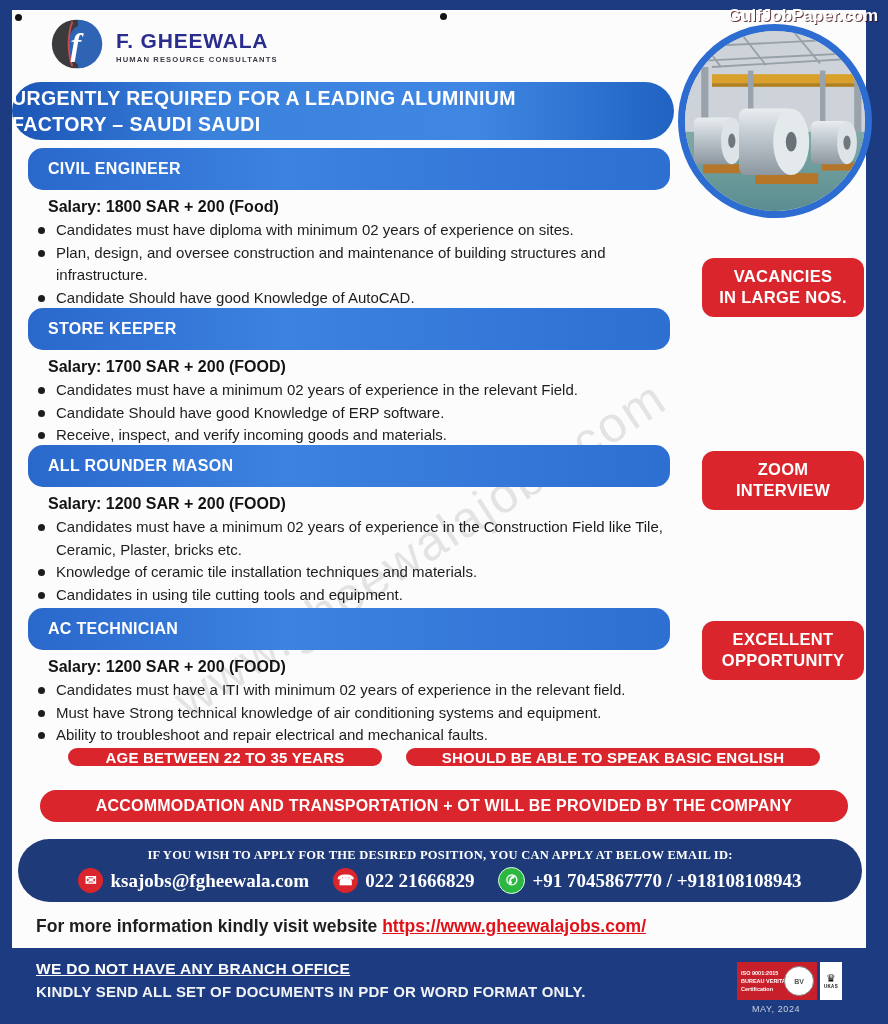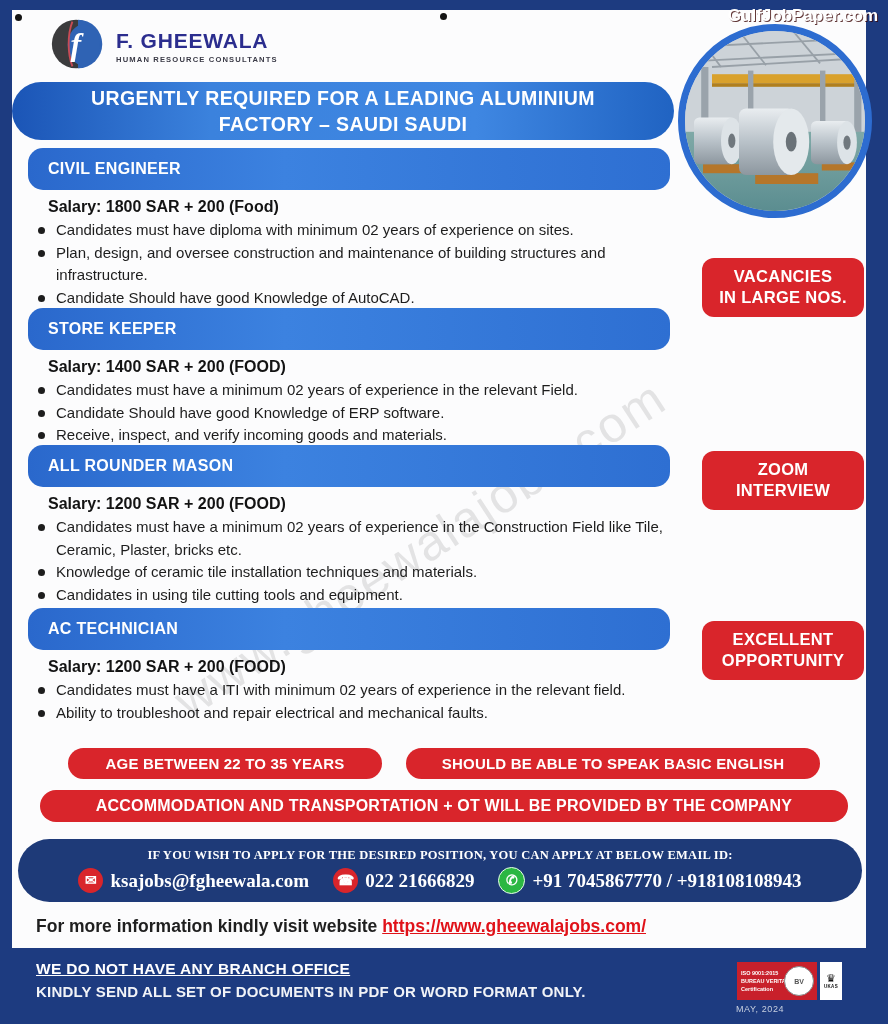--- a/index.html
+++ b/index.html
@@ -8,21 +8,21 @@
   .card{position:absolute;left:12px;top:10px;width:854px;height:938px;background:#fcfcfd;}
   .pin{position:absolute;width:7px;height:7px;border-radius:50%;background:#141414;z-index:30;}
   
   .logo{position:absolute;left:50px;top:16px;display:flex;align-items:center;gap:10px;z-index:6;}
   .logo-text .company{font-size:21px;font-weight:bold;color:#2b2d8e;letter-spacing:.8px;}
   .logo-text .tagline{font-size:7.6px;font-weight:bold;color:#3a3a46;letter-spacing:1.15px;margin-top:2px;}
   .site-tag{position:absolute;top:6px;right:10px;color:#ffffff;font-weight:bold;font-size:17px;
             text-shadow:1px 1px 0 rgba(60,8,8,.8);z-index:40;}
   .banner{position:absolute;left:12px;top:82px;width:662px;height:58px;border-radius:29px;
           background:linear-gradient(90deg,#1b55b6 0%,#3b82dd 30%,#3f87e2 70%,#2063c2 100%);
-          display:flex;flex-direction:column;justify-content:center;align-items:center;
+          display:flex;flex-direction:column;justify-content:center;align-items:flex-start;
           color:#fff;font-weight:bold;font-size:19.5px;letter-spacing:.4px;z-index:2;line-height:1.35;}
   .photo-circle{position:absolute;left:678px;top:24px;width:194px;height:194px;border-radius:50%;
           border:7px solid #2d6cd0;box-sizing:border-box;overflow:hidden;z-index:5;background:#cfd4d9;}
   .photo-circle svg{display:block;width:100%;height:100%;}
   
   .watermark{position:absolute;left:100px;top:520px;width:640px;text-align:center;
           transform:rotate(-33deg);font-size:50px;color:rgba(90,90,90,.15);letter-spacing:2px;z-index:1;}
   
   .job{position:absolute;left:28px;width:642px;z-index:2;}
   .job-bar{height:42px;border-radius:15px;display:flex;align-items:center;padding-left:20px;
@@ -32,21 +32,21 @@
   ul.reqs{margin:2px 0 0 0;padding:0 0 0 8px;list-style:none;}
   .reqs li{position:relative;padding-left:20px;font-size:15px;color:#1d1d1d;line-height:1.5;}
   .reqs li::before{content:"";position:absolute;left:2px;top:8px;width:7px;height:7px;border-radius:50%;background:#1d1d1d;}
   
   .side-badge{position:absolute;left:702px;width:162px;border-radius:12px;background:#d9252b;
           color:#fff;font-weight:bold;text-align:center;font-size:16.5px;line-height:1.3;
           padding:8px 0;letter-spacing:.3px;z-index:2;}
   
   .cond{position:absolute;background:#d9252b;color:#fff;font-weight:bold;border-radius:16px;
         display:flex;align-items:center;justify-content:center;font-size:15px;letter-spacing:.2px;
-        height:31px;z-index:2;text-align:center;}
+        height:18px;z-index:2;text-align:center;}
   
   .contact{position:absolute;left:18px;top:839px;width:844px;height:63px;background:#1e3a78;
         border-radius:32px;color:#fff;text-align:center;z-index:3;font-family:Liberation Serif, serif;}
   .contact-heading{margin-top:9px;font-size:12.5px;font-weight:bold;letter-spacing:.25px;}
   .contact-row{display:flex;justify-content:center;align-items:center;gap:24px;margin-top:4px;
         font-size:19px;font-weight:bold;}
   .contact-item{display:flex;align-items:center;gap:7px;}
   .icon-circle{width:25px;height:25px;border-radius:50%;display:inline-flex;align-items:center;
         justify-content:center;font-size:14px;color:#fff;line-height:1;}
   .ic-red{background:#d9252b;}
@@ -62,21 +62,21 @@
   .certs{position:absolute;left:737px;top:962px;display:flex;gap:3px;z-index:2;}
   .cert-bv{width:80px;height:38px;background:#c8202b;position:relative;display:flex;align-items:center;}
   .cert-bv-text{padding-left:4px;color:#fff;font-size:5.5px;font-weight:bold;line-height:1.5;text-align:left;}
   .cert-seal{position:absolute;right:3px;top:4px;width:30px;height:30px;border-radius:50%;background:#fff;
         border:1px solid #888;box-sizing:border-box;display:flex;align-items:center;justify-content:center;
         font-size:7px;color:#555;font-weight:bold;}
   .cert-ukas{width:22px;height:38px;background:#fff;display:flex;flex-direction:column;align-items:center;
         justify-content:center;color:#111;}
   .cert-ukas .crown{font-size:11px;line-height:1;}
   .cert-ukas .ukas-label{font-size:4.5px;font-weight:bold;letter-spacing:.3px;}
-  .cert-date{position:absolute;left:736px;top:1004px;font-size:9px;color:#c7cfdf;letter-spacing:.6px;z-index:2;text-align:center;}
+  .cert-date{position:absolute;left:752px;top:1004px;font-size:9px;color:#c7cfdf;letter-spacing:.6px;z-index:2;text-align:center;}
 </style>
 </head>
 <body>
 
 <div class="poster">
   <div class="card"></div>
 
   <div class="pin" style="left:15px;top:14px;"></div>
   <div class="pin" style="left:440px;top:13px;"></div>
 
@@ -167,21 +167,21 @@
       <li>Candidates must have diploma with minimum 02 years of experience on sites.</li>
       <li>Plan, design, and oversee construction and maintenance of building structures and infrastructure.</li>
       <li>Candidate Should have good Knowledge of AutoCAD.</li>
     </ul>
   </section>
 
   <section class="job" style="top:308px;">
     <div class="job-bar">
       <span>STORE KEEPER</span>
       </div>
-    <div class="salary">Salary: 1400 SAR + 200 (FOOD)</div>
+    <div class="salary">Salary: 1700 SAR + 200 (FOOD)</div>
     <ul class="reqs">
       <li>Candidates must have a minimum 02 years of experience in the relevant Field.</li>
       <li>Candidate Should have good Knowledge of ERP software.</li>
       <li>Receive, inspect, and verify incoming goods and materials.</li>
     </ul>
   </section>
 
   <section class="job" style="top:445px;">
     <div class="job-bar">
       <span>ALL ROUNDER MASON</span>
@@ -194,20 +194,21 @@
     </ul>
   </section>
 
   <section class="job" style="top:608px;">
     <div class="job-bar">
       <span>AC TECHNICIAN</span>
       </div>
     <div class="salary">Salary: 1200 SAR + 200 (FOOD)</div>
     <ul class="reqs">
       <li>Candidates must have a ITI with minimum 02 years of experience in the relevant field.</li>
+      <li>Must have Strong technical knowledge of air conditioning systems and equipment.</li>
       <li>Ability to troubleshoot and repair electrical and mechanical faults.</li>
     </ul>
   </section>
 
   <div class="side-badge" style="top:258px;">
     <div>VACANCIES</div>
     <div>IN LARGE NOS.</div>
   </div>
   <div class="side-badge" style="top:451px;">
     <div>ZOOM</div>

